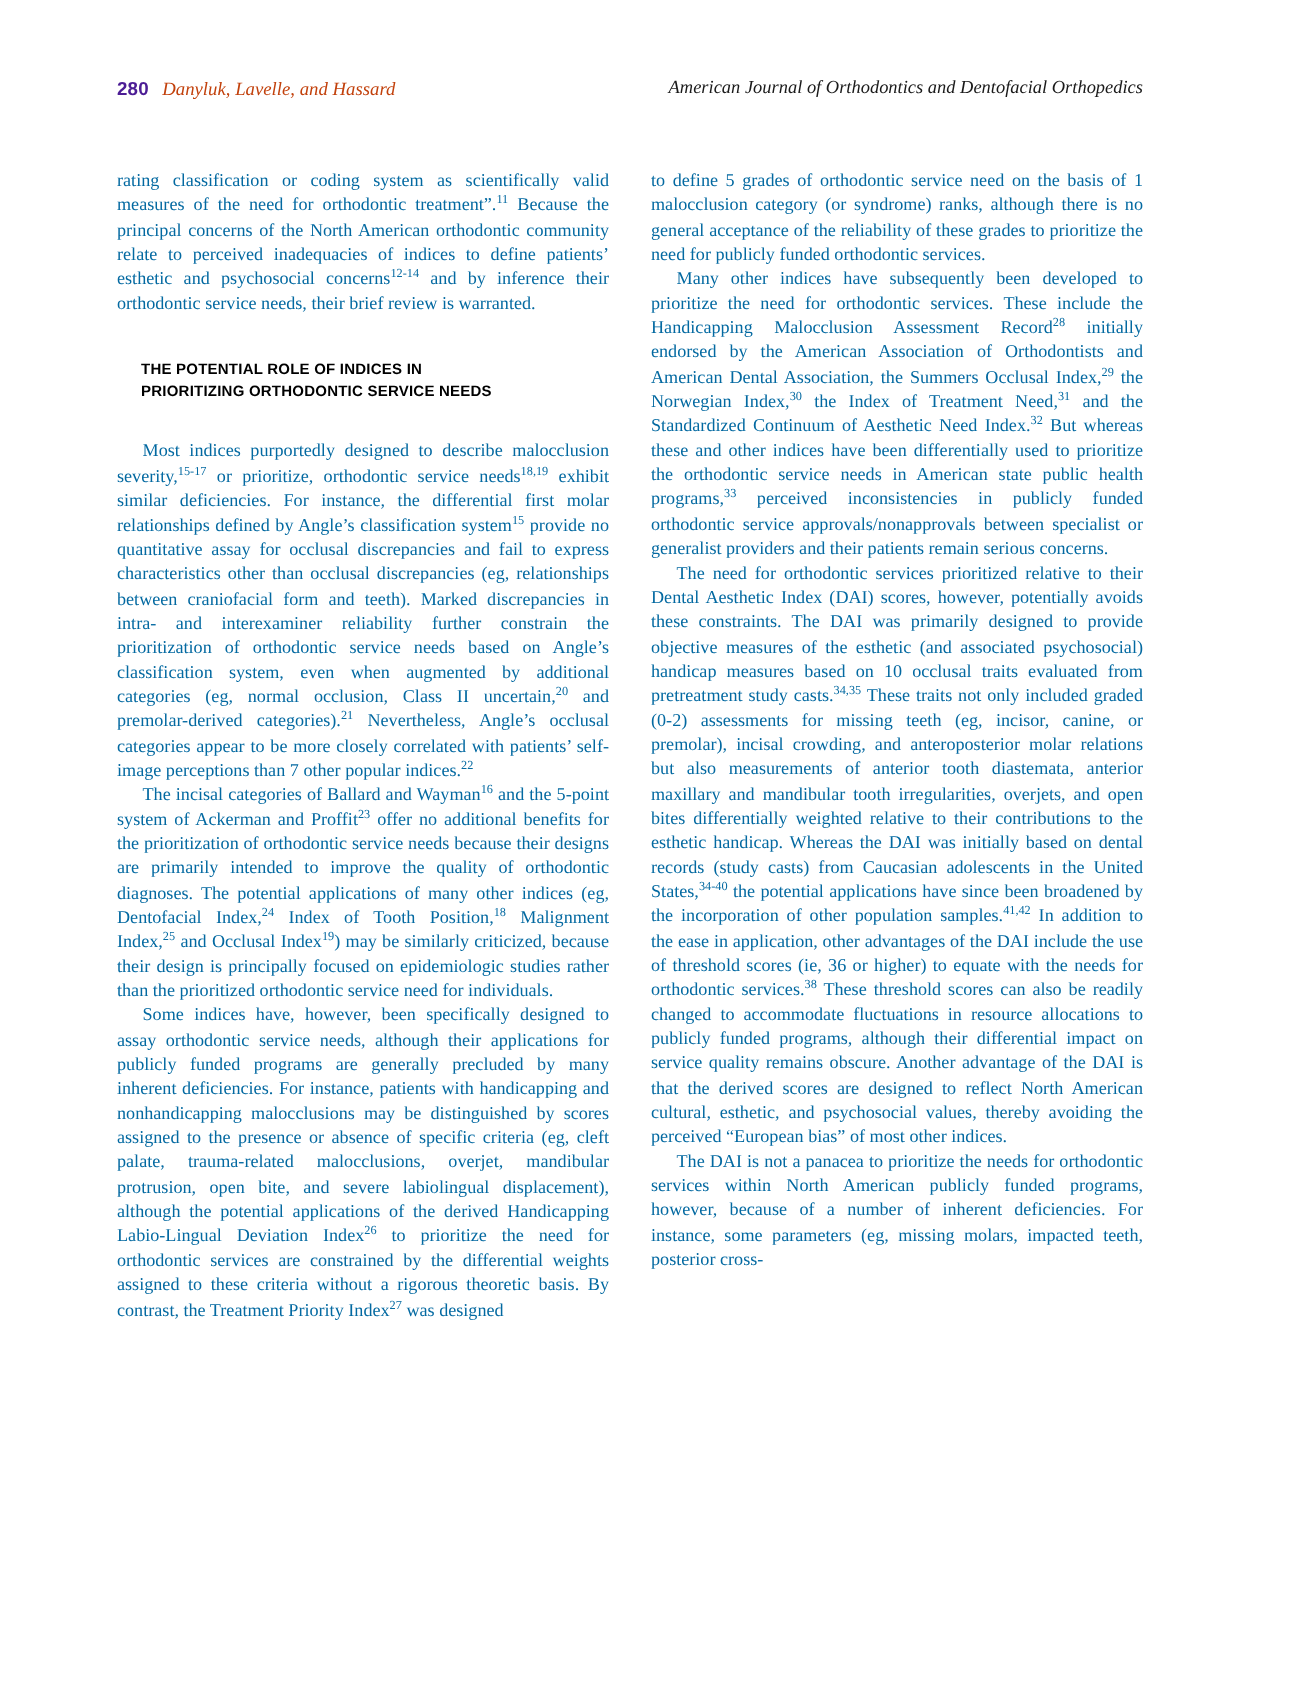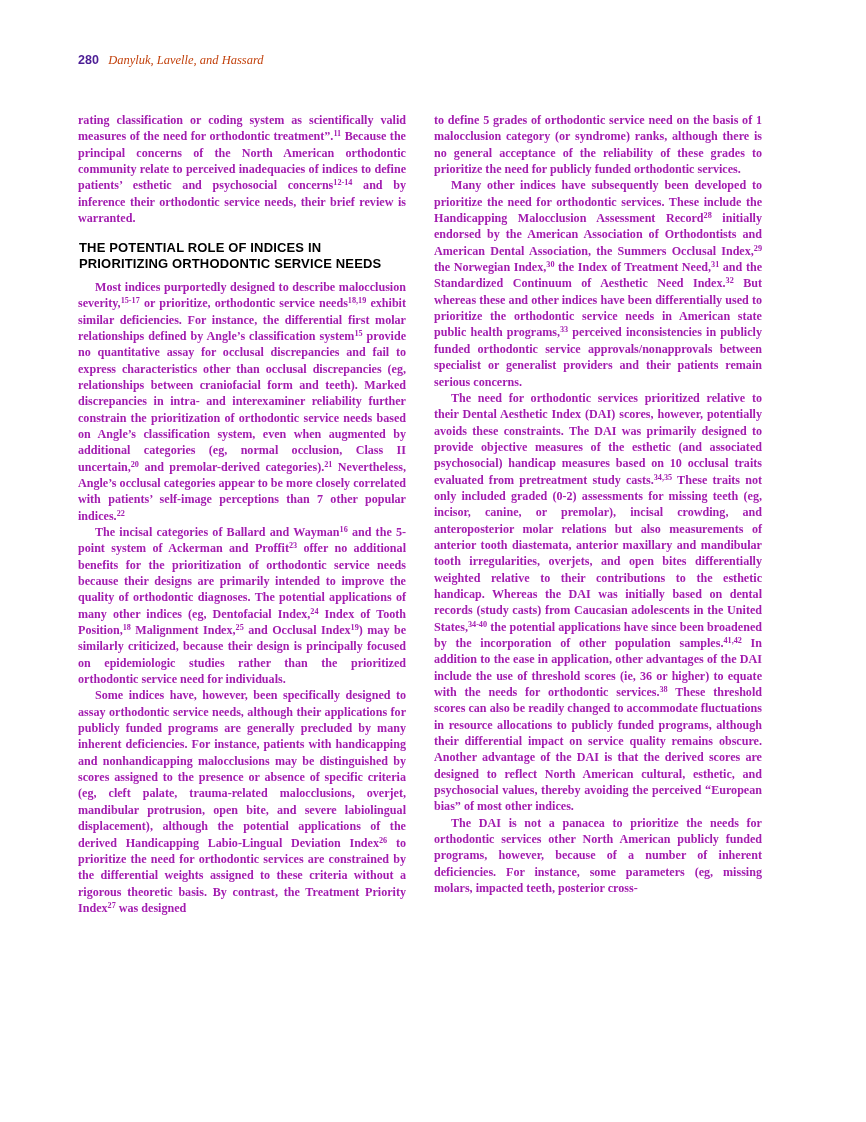--- a/index.html
+++ b/index.html
@@ -85,56 +85,56 @@
   .col-left  { left: 0; }
   .col-right { left: 356px; }
 
   p.para {
     margin: 0;
     font-size: 12.1px;
     line-height: 16.35px;
     text-align: justify;
     text-justify: inter-word;
     hyphens: none;
-    color: #a21caf;
-    font-weight: bold;
+    color: #0369a1;
   }
   p.indent {
     text-indent: 17px;
   }
   sup {
     font-size: 8.2px;
     line-height: 0;
     vertical-align: 4.5px;
   }
 
   h2.section-head {
     font-family: "Liberation Sans", "DejaVu Sans", sans-serif;
     font-weight: bold;
-    font-size: 13px;
+    font-size: 10px;
     line-height: 15.2px;
     letter-spacing: 0.15px;
     color: #000;
-    margin: 1px;
+    margin: 16px;
     padding: 0;
     text-transform: uppercase;
   }
   .head-gap-before { height: 13px; }
   .head-gap-after  { height: 7px; }
 </style>
 </head>
 <body>
 
 <div class="page">
 
   <div class="runhead">
     <div class="runhead-left">
       <span class="folio">280</span><span class="runhead-authors">Danyluk, Lavelle, and Hassard</span>
     </div>
     <div class="runhead-right">
+      <span class="issue-line">American Journal of Orthodontics and Dentofacial Orthopedics</span>
     </div>
   </div>
 
   <div class="columns">
 
     <div class="col col-left">
 
       <p class="para"><span>rating classification or coding system as scientifically valid measures of the need for orthodontic treatment”.</span><sup>11</sup><span> Because the principal concerns of the North American orthodontic community relate to perceived inadequacies of indices to define patients’ esthetic and psychosocial concerns</span><sup>12-14</sup><span> and by inference their orthodontic service needs, their brief review is warranted.</span></p>
 
       <div class="head-gap-before"></div>
@@ -150,18 +150,18 @@
     </div>
 
     <div class="col col-right">
 
       <p class="para"><span>to define 5 grades of orthodontic service need on the basis of 1 malocclusion category (or syndrome) ranks, although there is no general acceptance of the reliability of these grades to prioritize the need for publicly funded orthodontic services.</span></p>
 
       <p class="para indent"><span>Many other indices have subsequently been developed to prioritize the need for orthodontic services. These include the Handicapping Malocclusion Assessment Record</span><sup>28</sup><span> initially endorsed by the American Association of Orthodontists and American Dental Association, the Summers Occlusal Index,</span><sup>29</sup><span> the Norwegian Index,</span><sup>30</sup><span> the Index of Treatment Need,</span><sup>31</sup><span> and the Standardized Continuum of Aesthetic Need Index.</span><sup>32</sup><span> But whereas these and other indices have been differentially used to prioritize the orthodontic service needs in American state public health programs,</span><sup>33</sup><span> perceived inconsistencies in publicly funded orthodontic service approvals/nonapprovals between specialist or generalist providers and their patients remain serious concerns.</span></p>
 
       <p class="para indent"><span>The need for orthodontic services prioritized relative to their Dental Aesthetic Index (DAI) scores, however, potentially avoids these constraints. The DAI was primarily designed to provide objective measures of the esthetic (and associated psychosocial) handicap measures based on 10 occlusal traits evaluated from pretreatment study casts.</span><sup>34,35</sup><span> These traits not only included graded (0-2) assessments for missing teeth (eg, incisor, canine, or premolar), incisal crowding, and anteroposterior molar relations but also measurements of anterior tooth diastemata, anterior maxillary and mandibular tooth irregularities, overjets, and open bites differentially weighted relative to their contributions to the esthetic handicap. Whereas the DAI was initially based on dental records (study casts) from Caucasian adolescents in the United States,</span><sup>34-40</sup><span> the potential applications have since been broadened by the incorporation of other population samples.</span><sup>41,42</sup><span> In addition to the ease in application, other advantages of the DAI include the use of threshold scores (ie, 36 or higher) to equate with the needs for orthodontic services.</span><sup>38</sup><span> These threshold scores can also be readily changed to accommodate fluctuations in resource allocations to publicly funded programs, although their differential impact on service quality remains obscure. Another advantage of the DAI is that the derived scores are designed to reflect North American cultural, esthetic, and psychosocial values, thereby avoiding the perceived “European bias” of most other indices.</span></p>
 
-      <p class="para indent"><span>The DAI is not a panacea to prioritize the needs for orthodontic services other North American publicly funded programs, however, because of a number of inherent deficiencies. For instance, some parameters (eg, missing molars, impacted teeth, posterior cross-</span></p>
+      <p class="para indent"><span>The DAI is not a panacea to prioritize the needs for orthodontic services within North American publicly funded programs, however, because of a number of inherent deficiencies. For instance, some parameters (eg, missing molars, impacted teeth, posterior cross-</span></p>
 
     </div>
 
   </div>
 </div>
 
 </body></html>

